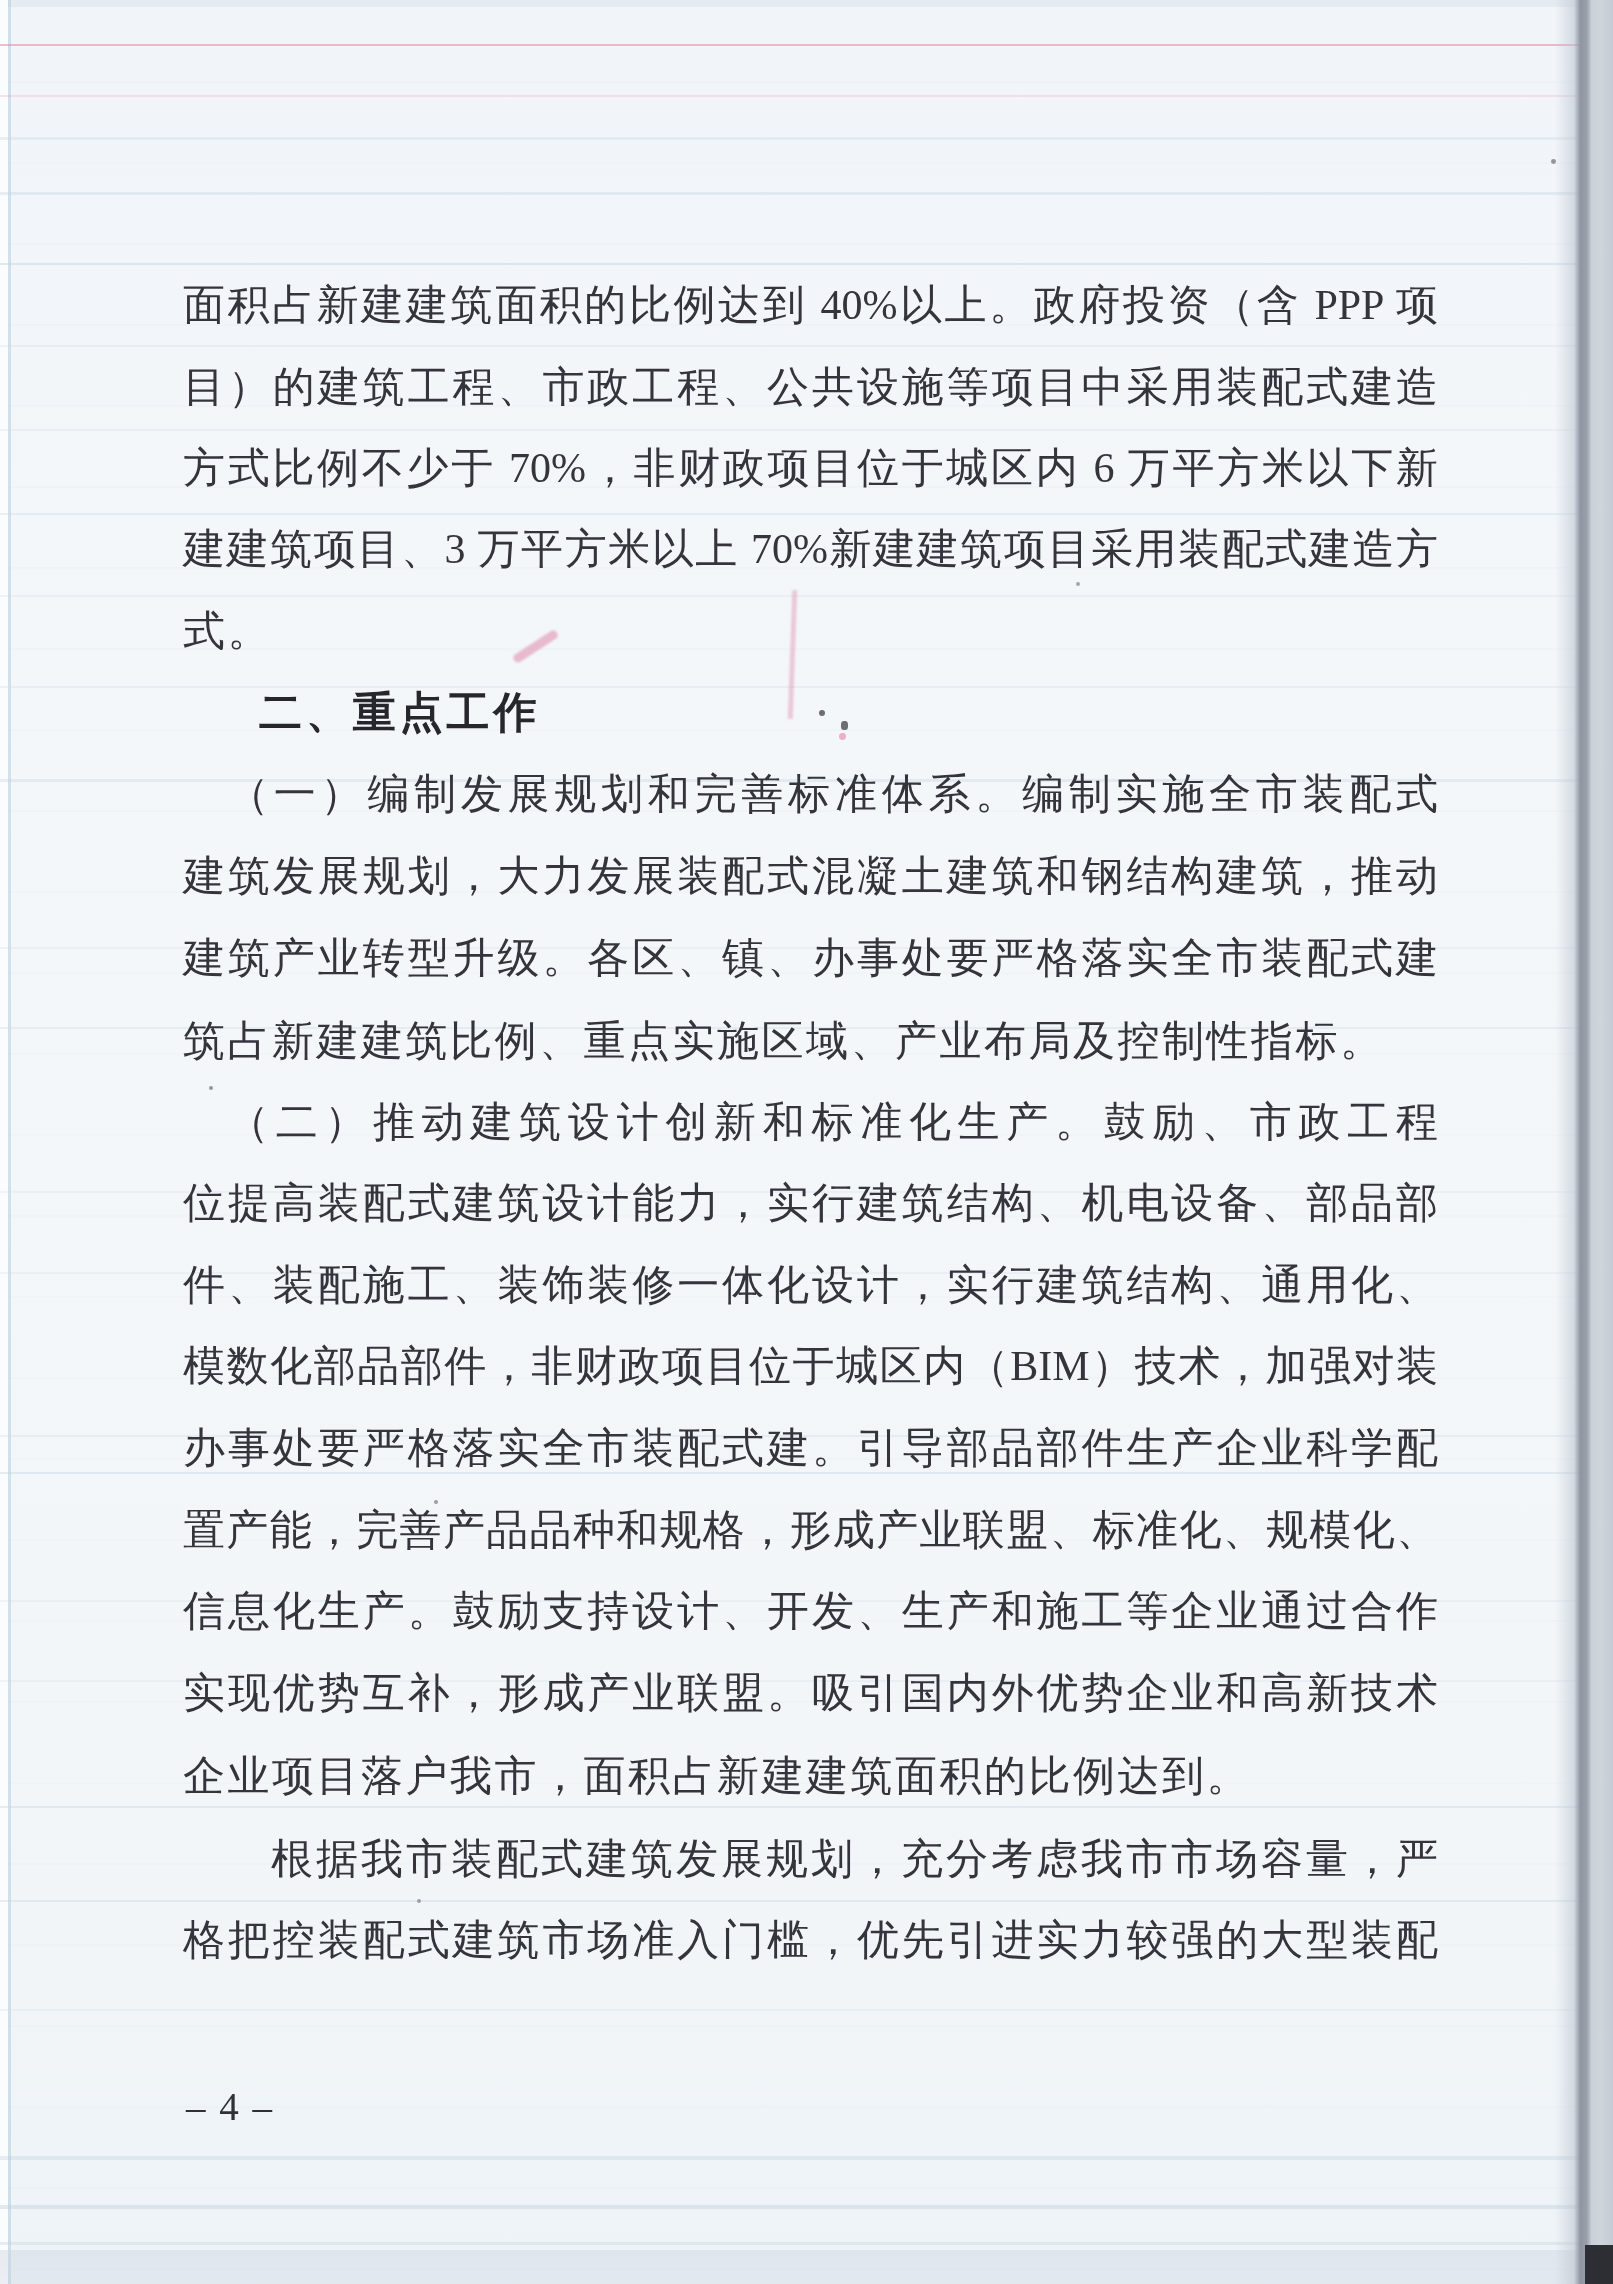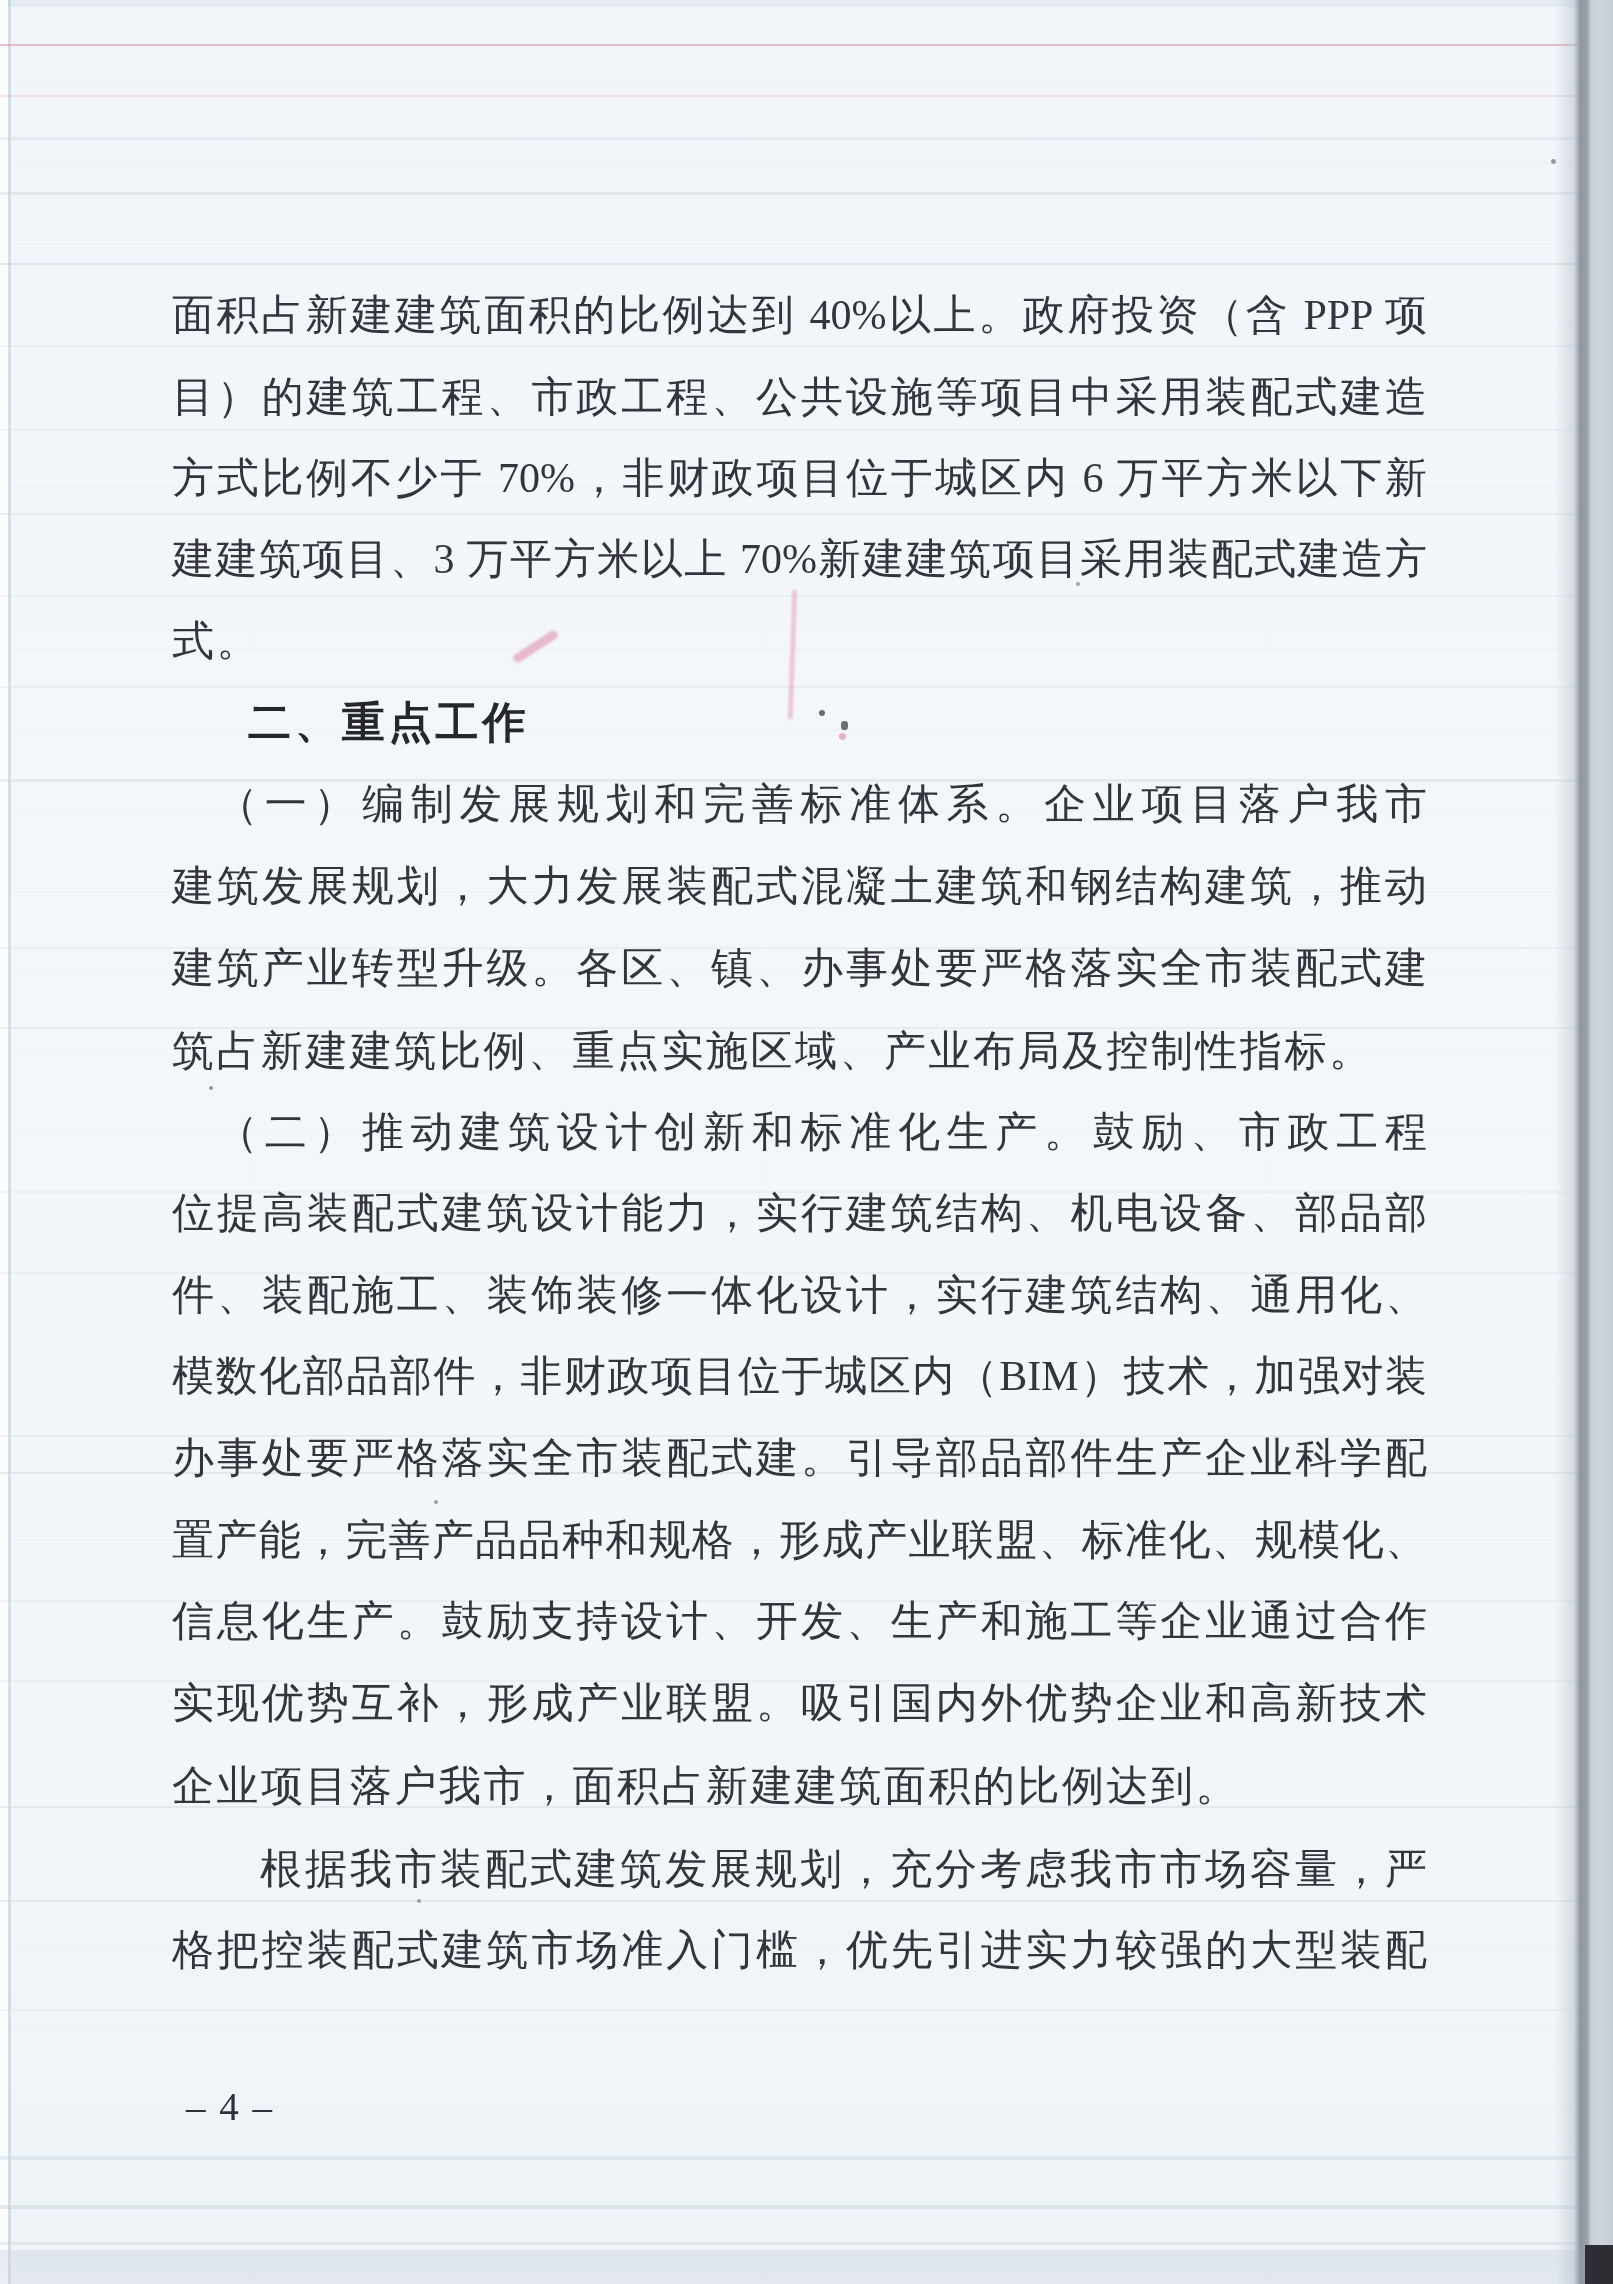--- a/index.html
+++ b/index.html
@@ -7,25 +7,24 @@
     position:relative;
     width:1613px;height:2285px;
     background:
       repeating-linear-gradient(180deg, rgba(206,220,232,0.10) 0px, rgba(206,220,232,0.10) 2px, rgba(0,0,0,0) 2px, rgba(0,0,0,0) 81px),
       linear-gradient(180deg,#f1f5f9 0%,#f4f7fa 40%,#f2f6f9 78%,#eef3f7 100%);
     overflow:hidden;
     font-family:"Liberation Serif","DejaVu Serif",serif;
   }
   
   .line{
-    position:absolute;left:172px;width:1255px;
+    position:absolute;left:183px;width:1255px;
     font-size:42px;line-height:59px;color:#34353c;
     text-align:justify;text-align-last:justify;
     white-space:normal;
-    margin-top:10px;
   }
   .line.last{text-align:left;text-align-last:left;letter-spacing:2.5px;}
   .line.ind1{text-indent:44px;}
   .line.ind2{text-indent:88px;}
   .line.heading{
     font-weight:700;color:#26272d;
     text-align:left;text-align-last:left;
     padding-left:76px;letter-spacing:3.9px;font-size:43px;
   }
   .footer-num{
@@ -110,21 +109,21 @@
 
   <div>
     <div class="line" style="top:276px">面积占新建建筑面积的比例达到 40%以上。政府投资（含 PPP 项</div>
     <div class="line" style="top:358px">目）的建筑工程、市政工程、公共设施等项目中采用装配式建造</div>
     <div class="line" style="top:439px">方式比例不少于 70%，非财政项目位于城区内 6 万平方米以下新</div>
     <div class="line" style="top:520px">建建筑项目、3 万平方米以上 70%新建建筑项目采用装配式建造方</div>
     <div class="line last" style="top:602px">式。</div>
 
     <div class="line heading" style="top:683px">二、重点工作</div>
 
-    <div class="line ind1" style="top:765px">（一）编制发展规划和完善标准体系。企业项目落户我市</div>
+    <div class="line ind1" style="top:765px">（一）编制发展规划和完善标准体系。编制实施全市装配式</div>
     <div class="line" style="top:847px">建筑发展规划，大力发展装配式混凝土建筑和钢结构建筑，推动</div>
     <div class="line" style="top:929px">建筑产业转型升级。各区、镇、办事处要严格落实全市装配式建</div>
     <div class="line last" style="top:1012px">筑占新建建筑比例、重点实施区域、产业布局及控制性指标。</div>
 
     <div class="line ind1" style="top:1093px">（二）推动建筑设计创新和标准化生产。鼓励、市政工程</div>
     <div class="line" style="top:1174px">位提高装配式建筑设计能力，实行建筑结构、机电设备、部品部</div>
     <div class="line" style="top:1256px">件、装配施工、装饰装修一体化设计，实行建筑结构、通用化、</div>
     <div class="line" style="top:1337px">模数化部品部件，非财政项目位于城区内（BIM）技术，加强对装</div>
     <div class="line" style="top:1419px">办事处要严格落实全市装配式建。引导部品部件生产企业科学配</div>
     <div class="line" style="top:1501px">置产能，完善产品品种和规格，形成产业联盟、标准化、规模化、</div>

